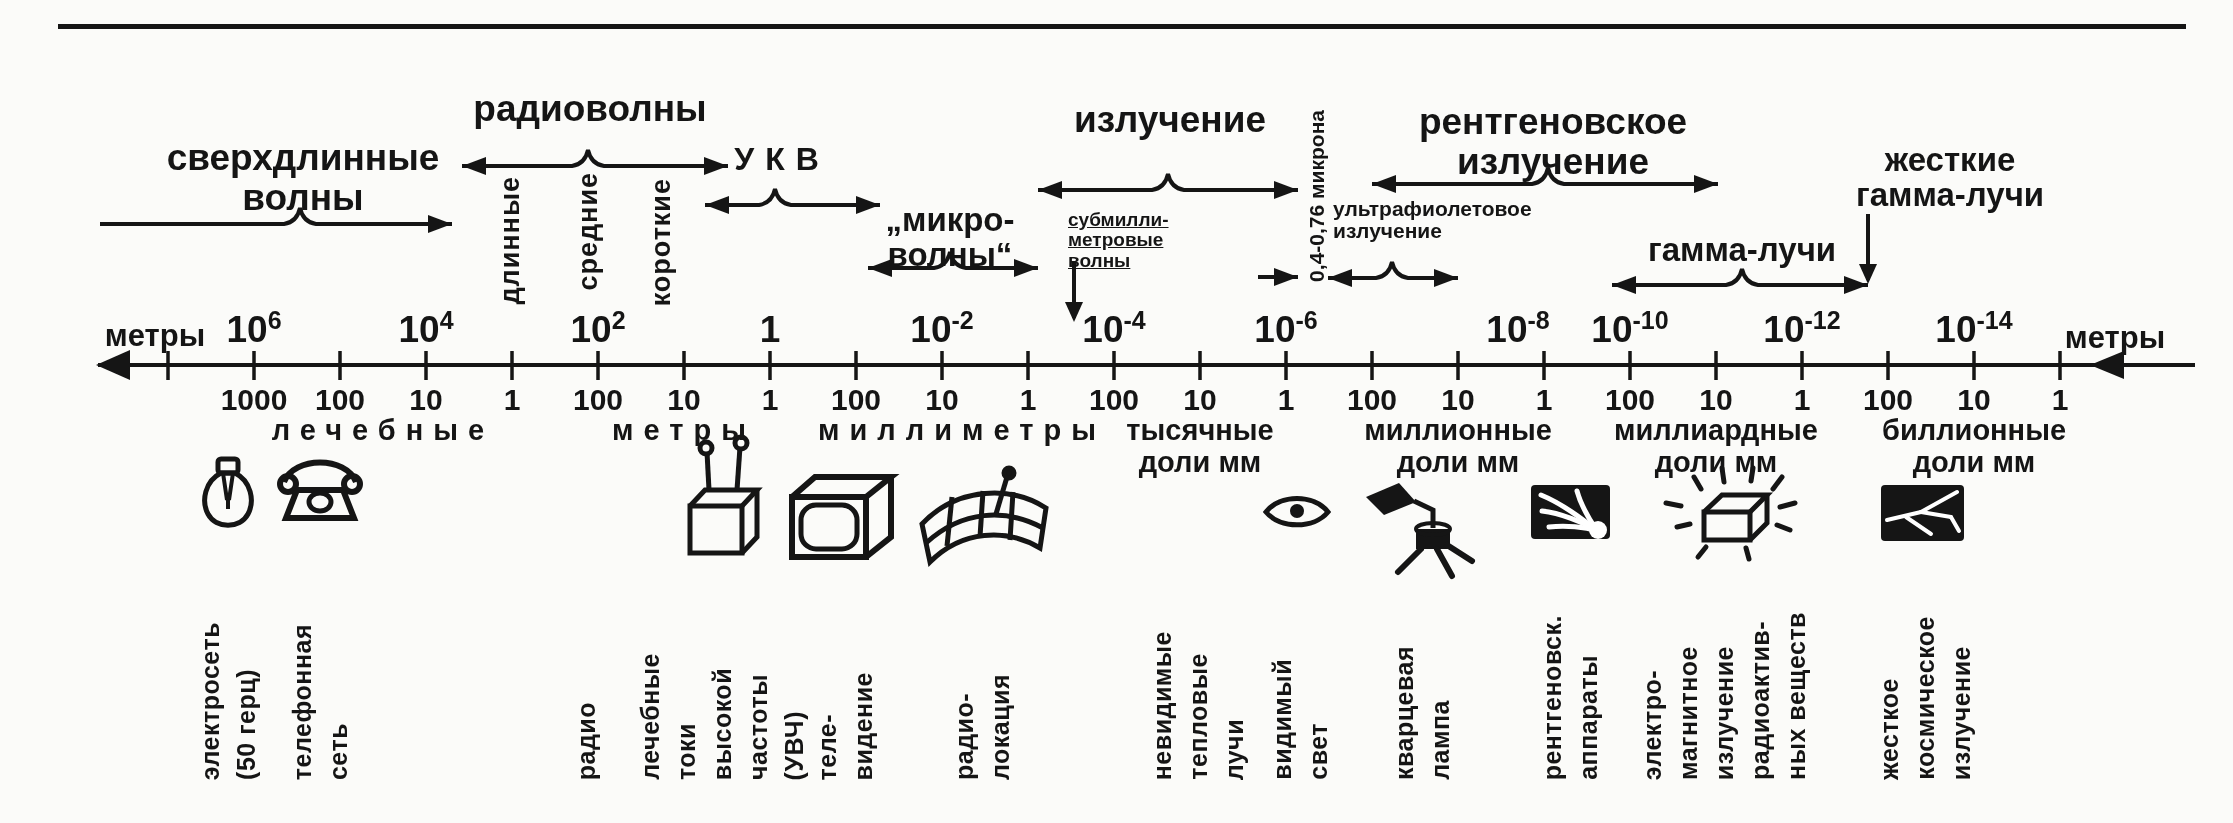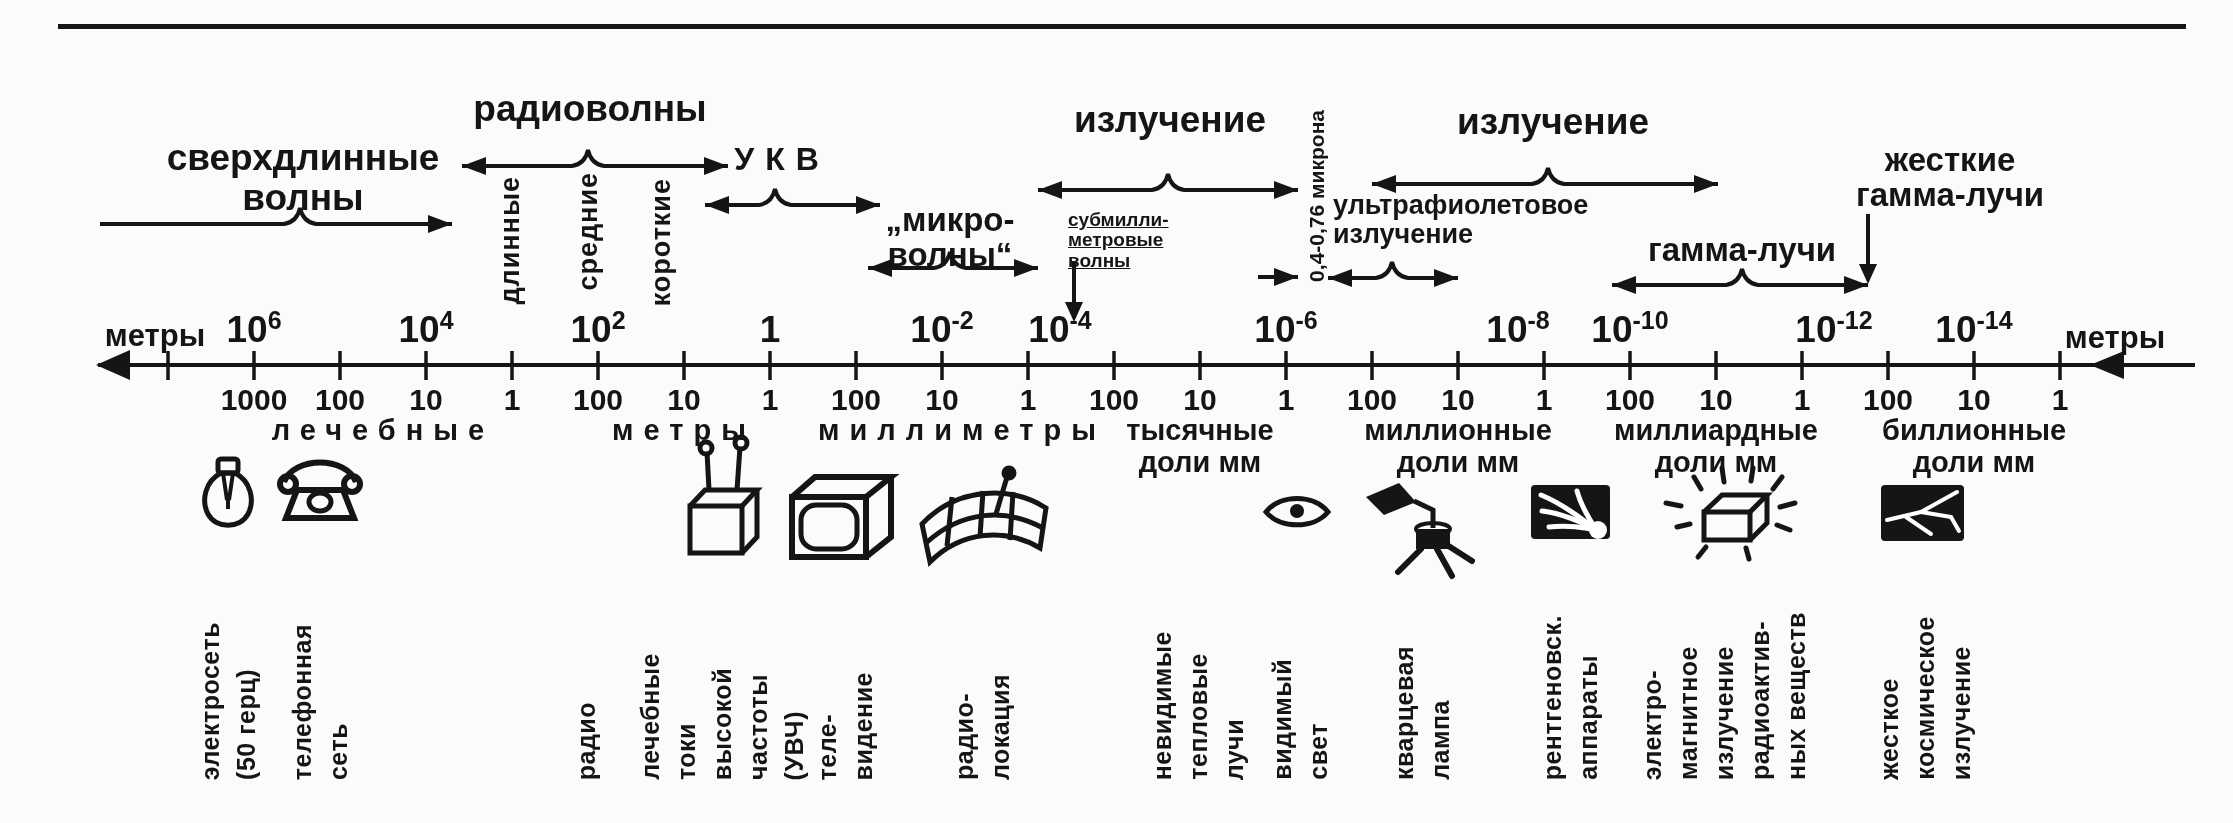--- a/index.html
+++ b/index.html
@@ -260,26 +260,27 @@
 <div class="lbl sm left" style="left:1068px;top:210px">
   <div>субмилли-</div>
   <div>метровые</div>
   <div>волны</div>
 </div>
 
 <div class="vwrap vmicron" style="left:1317px;top:110px">
   <span class="vtext">0,4-0,76 микрона</span>
 </div>
 
-<div class="lbl left" style="left:1333px;top:191px;font-size:27px">
+<div class="lbl left" style="left:1333px;top:198px;font-size:21px">
   <div>ультрафиолетовое</div>
   <div>излучение</div>
 </div>
 
 <div class="lbl big" style="left:1553px;top:102px">
+  <div>рентгеновское</div>
   <div>излучение</div>
 </div>
 
 <div class="lbl mid" style="left:1742px;top:232px">
   <div>гамма-лучи</div>
 </div>
 
 <div class="lbl mid" style="left:1950px;top:142px">
   <div>жесткие</div>
   <div>гамма-лучи</div>
@@ -290,25 +291,25 @@
 </div>
 <div class="axisunit" style="left:2115px;top:320px">
   <span>метры</span>
 </div>
 
 <div class="power" style="left: 254px;"><span>10</span><sup>6</sup></div>
     <div class="power" style="left: 426px;"><span>10</span><sup>4</sup></div>
     <div class="power" style="left: 598px;"><span>10</span><sup>2</sup></div>
     <div class="power" style="left: 770px;"><span>1</span><sup></sup></div>
     <div class="power" style="left: 942px;"><span>10</span><sup>-2</sup></div>
-    <div class="power" style="left: 1060px; text-align: center;"><span>10</span><sup>-4</sup></div>
+    <div class="power" style="left: 1114px; text-align: center;"><span>10</span><sup>-4</sup></div>
     <div class="power" style="left: 1286px;"><span>10</span><sup>-6</sup></div>
     <div class="power" style="left: 1518px;"><span>10</span><sup>-8</sup></div>
     <div class="power" style="left: 1630px;"><span>10</span><sup>-10</sup></div>
-    <div class="power" style="left: 1802px; margin-left: 32px;"><span>10</span><sup>-12</sup></div>
+    <div class="power" style="left: 1802px;"><span>10</span><sup>-12</sup></div>
     <div class="power" style="left: 1974px;"><span>10</span><sup>-14</sup></div>
     <div class="num" style="left: 254px;">1000</div>
     <div class="num" style="left: 340px;">100</div>
     <div class="num" style="left: 426px;">10</div>
     <div class="num" style="left: 512px;">1</div>
     <div class="grp spread" style="left: 383px;">
       <div>лечебные</div>
     </div>
     <div class="num" style="left: 598px;">100</div>
     <div class="num" style="left: 684px;">10</div>

